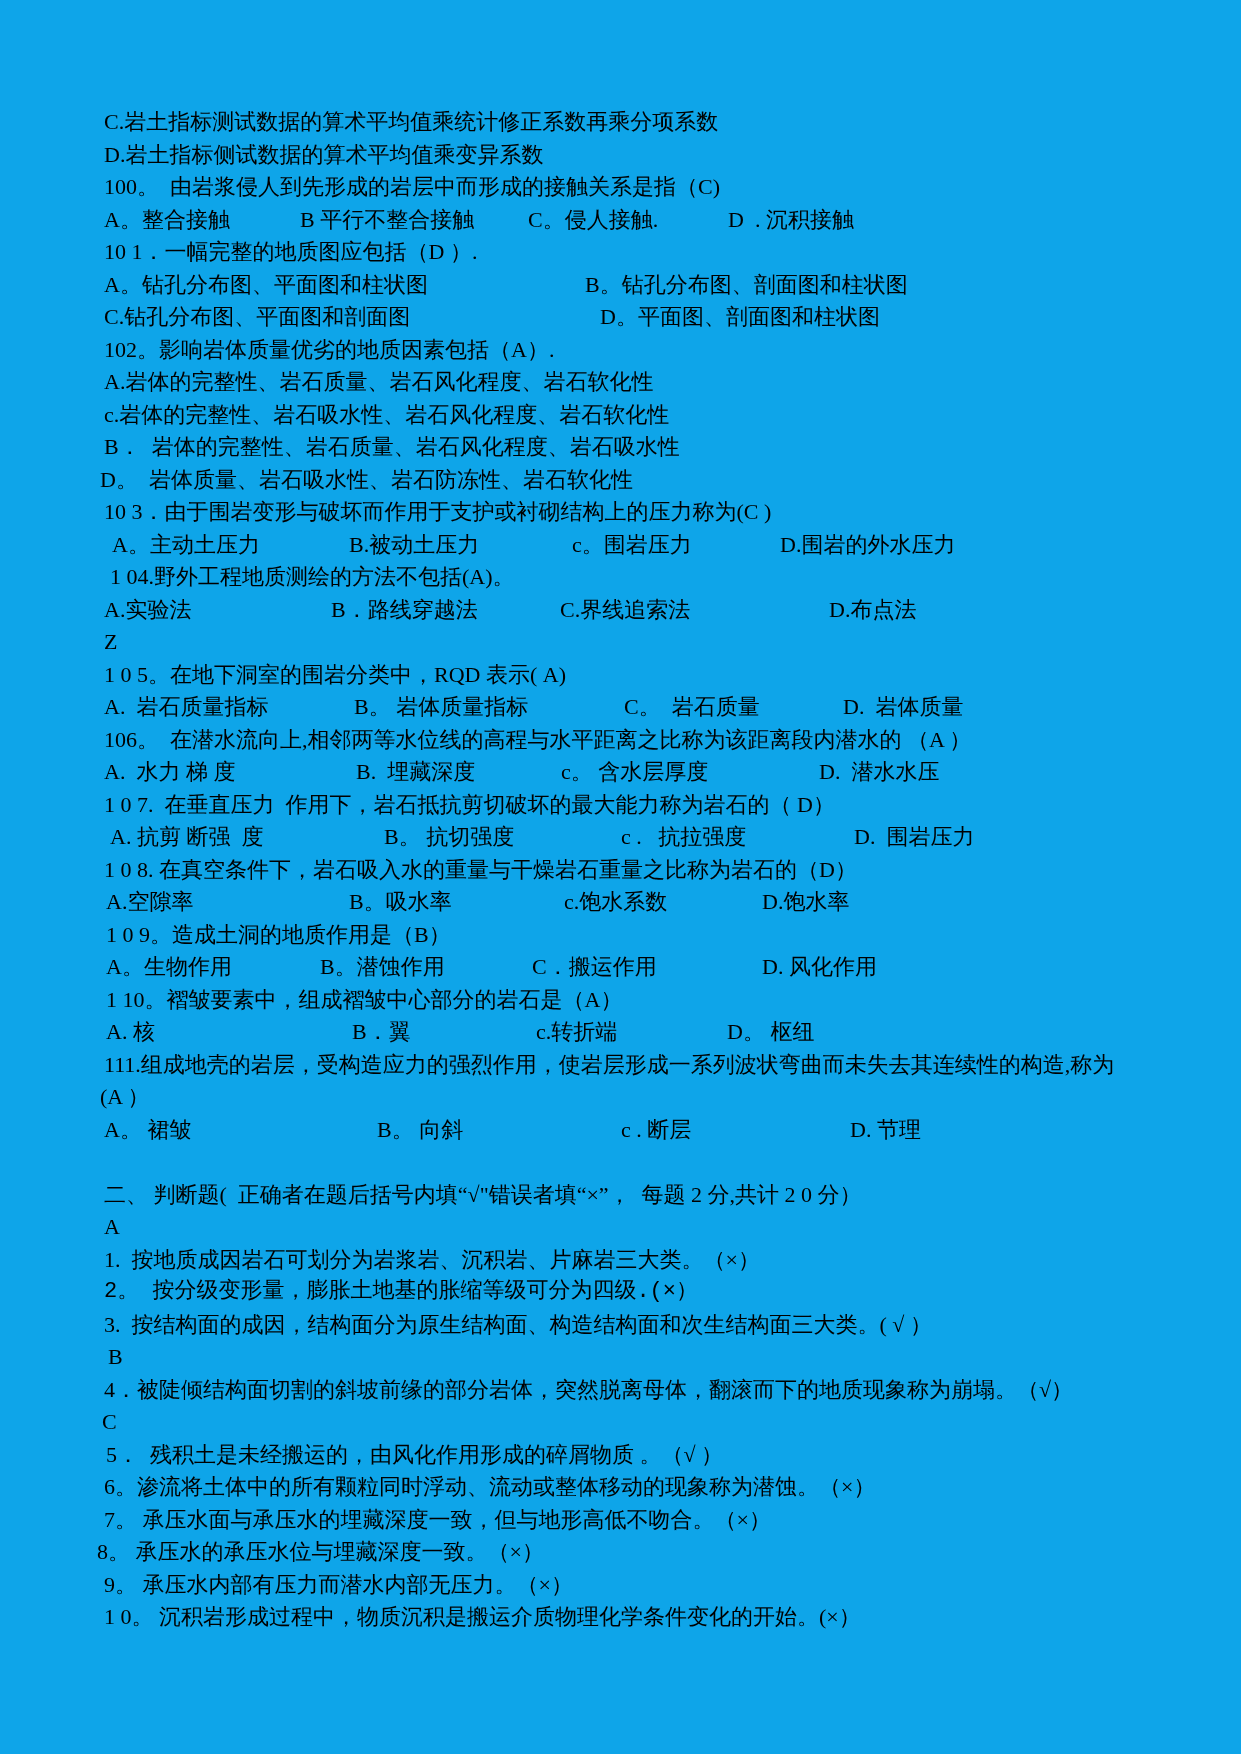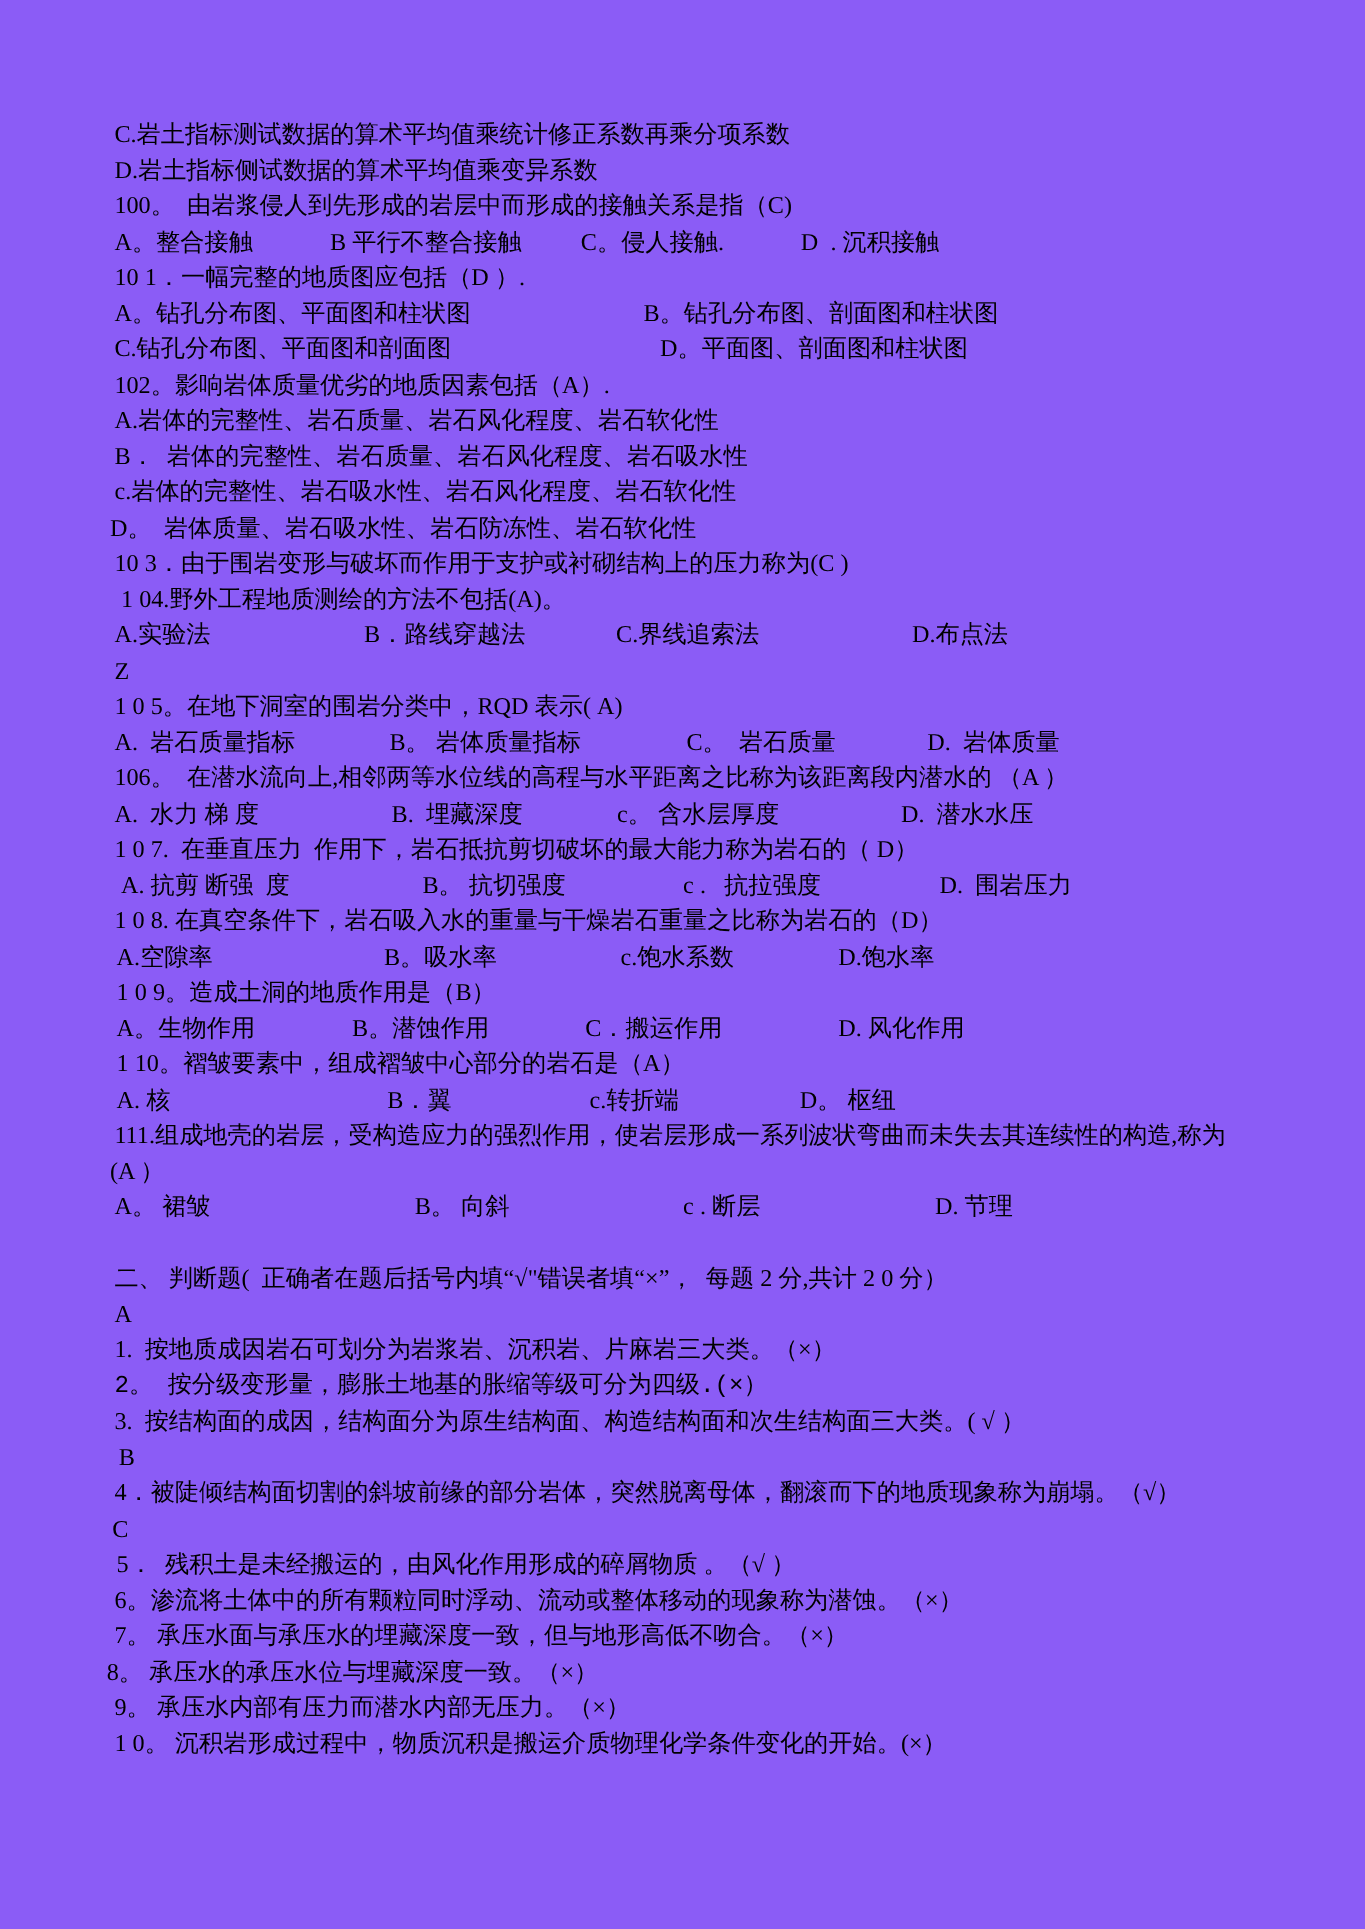--- a/index.html
+++ b/index.html
@@ -11,21 +11,21 @@
     height: 1754px;
     background: #ffffff;
     color: #000000;
     font-family: "Liberation Serif", "DejaVu Serif", serif;
     overflow: hidden;
   }
   .document-page {
     position: relative;
     width: 1241px;
     height: 1754px;
-    background: #8b5cf6;
+    background: #0ea5e9;
   }
   .doc-lines {
     position: absolute;
     top: 106px;
     left: 0;
     right: 0;
   }
   .line {
     position: relative;
     height: 32.5px;
@@ -46,24 +46,25 @@
   <div class="doc-lines">
       <div class="line"><span class="seg" style="left: 104px;">C.岩土指标测试数据的算术平均值乘统计修正系数再乘分项系数</span></div>
       <div class="line"><span class="seg" style="left: 104px;">D.岩土指标侧试数据的算术平均值乘变异系数</span></div>
       <div class="line"><span class="seg" style="left: 104px;">100。  由岩浆侵人到先形成的岩层中而形成的接触关系是指（C)</span></div>
       <div class="line"><span class="seg" style="left: 104px;">A。整合接触</span><span class="seg" style="left: 300px;">B 平行不整合接触</span><span class="seg" style="left: 528px;">C。侵人接触.</span><span class="seg" style="left: 728px;">D  . 沉积接触</span></div>
       <div class="line"><span class="seg" style="left: 104px;">10 1．一幅完整的地质图应包括（D ）.</span></div>
       <div class="line"><span class="seg" style="left: 585px;">B。钻孔分布图、剖面图和柱状图</span><span class="seg" style="left: 104px;">A。钻孔分布图、平面图和柱状图</span></div>
       <div class="line"><span class="seg" style="left: 104px;">C.钻孔分布图、平面图和剖面图</span><span class="seg" style="left: 600px;">D。平面图、剖面图和柱状图</span></div>
       <div class="line"><span class="seg" style="left: 104px;">102。影响岩体质量优劣的地质因素包括（A）.</span></div>
       <div class="line"><span class="seg" style="left: 104px;">A.岩体的完整性、岩石质量、岩石风化程度、岩石软化性</span></div>
+      <div class="line"><span class="seg" style="left: 104px;">c.岩体的完整性、岩石吸水性、岩石风化程度、岩石软化性</span></div>
       <div class="line"><span class="seg" style="left: 104px;">B．  岩体的完整性、岩石质量、岩石风化程度、岩石吸水性</span></div>
-      <div class="line"><span class="seg" style="left: 104px;">c.岩体的完整性、岩石吸水性、岩石风化程度、岩石软化性</span></div>
       <div class="line"><span class="seg" style="left: 100px;">D。  岩体质量、岩石吸水性、岩石防冻性、岩石软化性</span></div>
       <div class="line"><span class="seg" style="left: 104px;">10 3．由于围岩变形与破坏而作用于支护或衬砌结构上的压力称为(C )</span></div>
+      <div class="line"><span class="seg" style="left: 112px;">A。主动土压力</span><span class="seg" style="left: 349px;">B.被动土压力</span><span class="seg" style="left: 572px;">c。围岩压力</span><span class="seg" style="left: 780px;">D.围岩的外水压力</span></div>
       <div class="line"><span class="seg" style="left: 110px;">1 04.野外工程地质测绘的方法不包括(A)。</span></div>
       <div class="line"><span class="seg" style="left: 104px;">A.实验法</span><span class="seg" style="left: 331px;">B．路线穿越法</span><span class="seg" style="left: 560px;">C.界线追索法</span><span class="seg" style="left: 829px;">D.布点法</span></div>
       <div class="line"><span class="seg" style="left: 104px;">Z</span></div>
       <div class="line"><span class="seg" style="left: 104px;">1 0 5。在地下洞室的围岩分类中，RQD 表示( A)</span></div>
       <div class="line"><span class="seg" style="left: 104px;">A.  岩石质量指标</span><span class="seg" style="left: 354px;">B。 岩体质量指标</span><span class="seg" style="left: 624px;">C。  岩石质量</span><span class="seg" style="left: 843px;">D.  岩体质量</span></div>
       <div class="line"><span class="seg" style="left: 104px;">106。  在潜水流向上,相邻两等水位线的高程与水平距离之比称为该距离段内潜水的 （A ）</span></div>
       <div class="line"><span class="seg" style="left: 104px;">A.  水力 梯 度</span><span class="seg" style="left: 356px;">B.  埋藏深度</span><span class="seg" style="left: 561px;">c。 含水层厚度</span><span class="seg" style="left: 819px;">D.  潜水水压</span></div>
       <div class="line"><span class="seg" style="left: 104px;">1 0 7.  在垂直压力  作用下，岩石抵抗剪切破坏的最大能力称为岩石的（ D）</span></div>
       <div class="line"><span class="seg" style="left: 110px;">A. 抗剪 断强  度</span><span class="seg" style="left: 384px;">B。 抗切强度</span><span class="seg" style="left: 621px;">c .   抗拉强度</span><span class="seg" style="left: 854px;">D.  围岩压力</span></div>
       <div class="line"><span class="seg" style="left: 104px;">1 0 8. 在真空条件下，岩石吸入水的重量与干燥岩石重量之比称为岩石的（D）</span></div>

